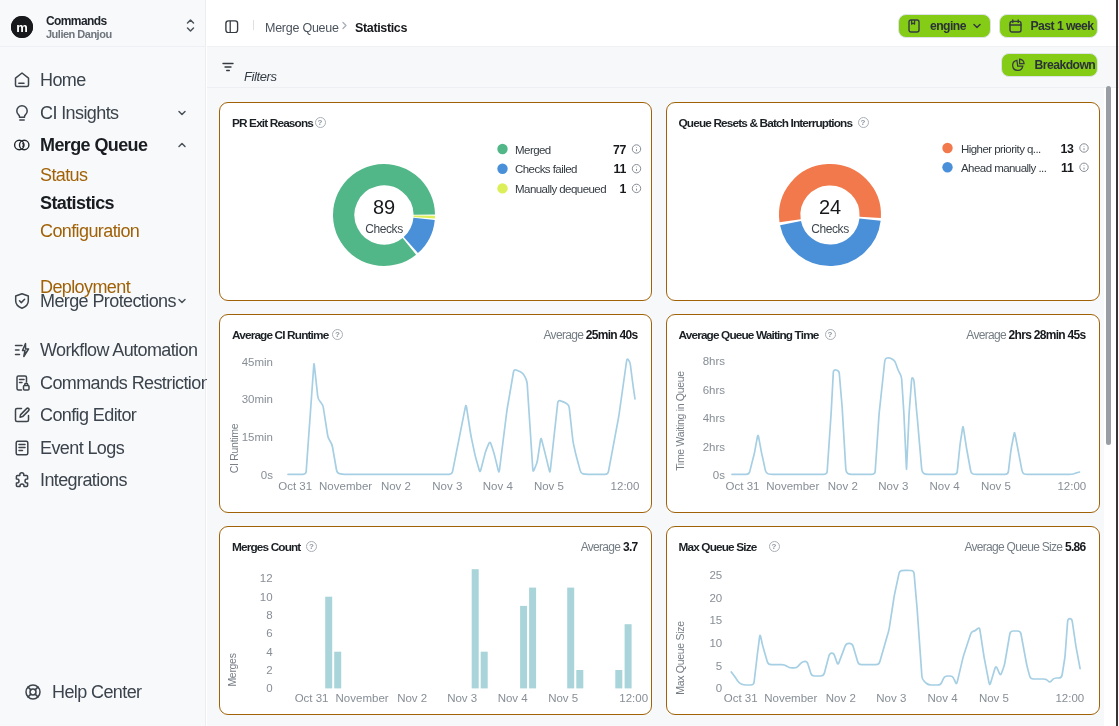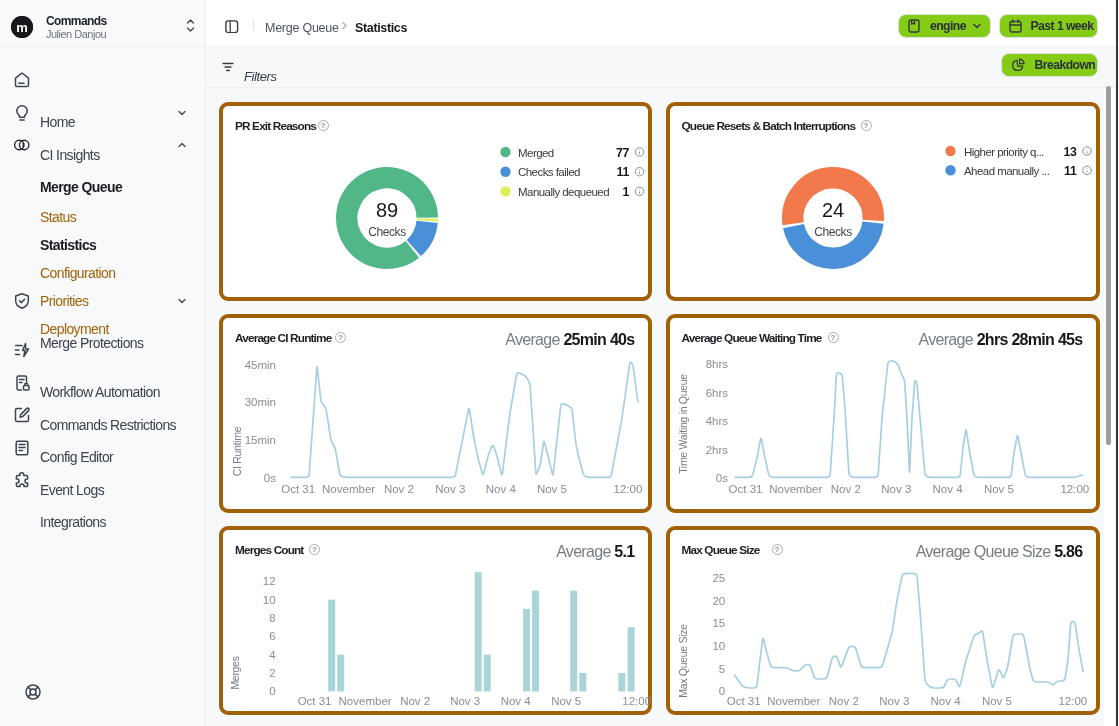--- a/index.html
+++ b/index.html
@@ -4,43 +4,43 @@
 <style>
 * { margin:0; padding:0; box-sizing:border-box; }
 html,body { width:1119px; height:726px; overflow:hidden; font-family:"Liberation Sans", sans-serif; background:#fff; position:relative; }
 .abs { position:absolute; }
 
 
 #sidebar { position:absolute; left:0; top:0; width:206px; height:726px; background:#f8f9fa; border-right:1px solid #ecedf0; }
 #orghead { position:absolute; left:0; top:0; width:206px; height:47px; border-bottom:1px solid #eef0f3; }
 #orglogo { position:absolute; left:11px; top:16px; width:22px; height:22px; border-radius:50%; background:#17191c; color:#fff; }
 .orgname { position:absolute; left:46px; top:13.5px; font-size:12px; font-weight:bold; color:#21262c; letter-spacing:-0.6px;}
-.orguser { position:absolute; left:46px; top:28px; font-size:11px; color:#6e757d; letter-spacing:-0.5px;}
+.orguser { position:absolute; left:46px; top:28px; font-size:11px; color:#6e757d; letter-spacing:-0.5px;font-weight:bold;}
 .navitem { position:absolute; left:0; width:206px; height:30px; }
 .navitem .ico { position:absolute; left:13px; top:50%; margin-top:-9px; width:18px; height:18px; }
-.navitem .lbl { position:absolute; left:40px; top:50%; transform:translateY(-50%); font-size:14px; color:#3b434c; letter-spacing:-0.6px; white-space:nowrap;margin-top:42px;}
+.navitem .lbl { position:absolute; left:40px; top:50%; transform:translateY(-50%); font-size:18px; color:#3b434c; letter-spacing:-0.6px; white-space:nowrap;}
 .navitem .lbl.b { font-weight:bold; color:#191d22; }
 .navitem .chev { position:absolute; right:19px; top:50%; margin-top:-5px; width:10px; height:10px; }
 .sub .lbl { color:#a16207; }
 
 
 #topbar { position:absolute; left:207px; top:0; width:912px; height:47px; background:#fff; border-bottom:1px solid #eff1f3; }
 #filterbar { position:absolute; left:207px; top:47px; width:912px; height:41px; background:#f7f8fa; border-bottom:1px solid #edeff2; }
 #content { position:absolute; left:207px; top:88px; width:897px; height:638px; background:#f6f8fa; }
 #gutter { position:absolute; left:1104px; top:88px; width:15px; height:638px; background:#fff; }
 #edgeline { position:absolute; left:1116px; top:0; width:2px; height:726px; background:#343434; }
 #thumb { position:absolute; left:1106px; top:86px; width:4.5px; height:359px; background:#989ea4; border-radius:3px; }
 
 .btn { position:absolute; background:#84cc16; border:1px solid #dfe3e7; border-radius:8px; display:flex; align-items:center; font-size:12.2px; font-weight:bold; color:#2b3138; letter-spacing:-0.55px; white-space:nowrap;}
 
 
-.card { position:absolute; background:#fff; border:4px solid #a16207; border-radius:9px; }
+.card { position:absolute; background:#fff; border:1px solid #a16207; border-radius:9px; }
 .ctitle { position:absolute; left:12px; top:13px; font-size:11.8px; font-weight:bold; color:#1b2025; letter-spacing:-0.85px; white-space:nowrap;}
 .qmark { position:absolute; top:116px; width:11px; height:11px; border:1.2px solid #a8afb6; border-radius:50%; color:#8e959c; font-size:8px; text-align:center; line-height:10px; font-weight:bold;}
-.cavg { position:absolute; right:13px; top:13px; font-size:16px; color:#757d85; letter-spacing:-0.7px; white-space:nowrap;}
+.cavg { position:absolute; right:13px; top:13px; font-size:12px; color:#757d85; letter-spacing:-0.7px; white-space:nowrap;}
 .cavg b { color:#16191d; }
 svg text { font-family:"Liberation Sans", sans-serif; }
 </style>
 </head>
 <body>
 
 <div id="sidebar">
   <div id="orghead">
     <div id="orglogo">
       <svg width="22" height="22" viewBox="0 0 22 22">
@@ -85,23 +85,20 @@
       </svg>
   </div>
   <div class="navitem sub" style="top:159.5px;">
       <div class="lbl">Status</div>
     </div>
   <div class="navitem sub" style="top:187.5px;">
       <div class="lbl b">Statistics</div>
     </div>
   <div class="navitem sub" style="top:215.5px;">
       <div class="lbl">Configuration</div>
-    </div>
-  <div class="navitem sub" style="top:243.5px;">
-      <div class="lbl">Priorities</div>
     </div>
   <div class="navitem sub" style="top:271.5px;">
       <div class="lbl">Deployment</div>
     </div>
   <div class="navitem" style="top:286px;padding-left:16px;">
     <svg class="ico" viewBox="0 0 18 18" fill="none" stroke="#3d444c" stroke-width="1.5" stroke-linecap="round" stroke-linejoin="round">
         <path d="M9 1.8 L15.3 4 L15.3 9 Q15.3 13.8 9 16.2 Q2.7 13.8 2.7 9 L2.7 4 Z"></path>
         <path d="M6.5 8.8 L8.3 10.6 L11.6 7.3"></path>
       </svg>
     <div class="lbl">Merge Protections</div>
@@ -313,21 +310,21 @@
       <text x="328.9" y="174.5" font-size="11.5" fill="#878e96" text-anchor="middle">Nov 5</text>
       <text x="404.8" y="174.5" font-size="11.5" fill="#878e96" text-anchor="middle">12:00</text>
       <text x="16.5" y="106" font-size="10.5" letter-spacing="-0.3" fill="#757c84" text-anchor="middle" transform="rotate(-90 16.5 106)">Time Waiting in Queue</text>
     </g>
     <path d="M 65.0 159.3 L 79.0 159.3 Q 82.0 159.3 82.8 156.4 L 86.2 142.9 Q 87.0 140.0 87.6 137.1 L 90.4 121.9 Q 91.0 119.0 91.6 121.9 L 94.4 137.1 Q 95.0 140.0 95.7 142.9 L 98.3 155.1 Q 99.0 158.0 101.0 158.7 L 101.0 158.7 Q 103.0 159.3 106.0 159.3 L 157.0 159.3 Q 160.0 159.3 160.2 156.3 L 163.8 103.0 Q 164.0 100.0 164.2 97.0 L 166.3 57.5 Q 166.5 54.5 169.2 55.0 L 169.2 55.0 Q 172.0 55.5 172.3 58.5 L 174.7 87.0 Q 175.0 90.0 175.2 93.0 L 178.8 154.0 Q 179.0 157.0 180.5 158.2 L 180.5 158.2 Q 182.0 159.3 185.0 159.3 L 205.0 159.3 Q 208.0 159.3 208.2 156.3 L 211.8 103.0 Q 212.0 100.0 212.3 97.0 L 217.7 46.5 Q 218.0 43.5 220.0 43.0 L 220.0 43.0 Q 222.0 42.5 223.5 43.2 L 223.5 43.2 Q 225.0 44.0 226.5 45.0 L 226.5 45.0 Q 228.0 46.0 228.9 48.8 L 230.1 52.2 Q 231.0 55.0 232.4 57.6 L 233.1 58.9 Q 234.5 61.5 234.7 64.5 L 236.8 97.0 Q 237.0 100.0 237.1 103.0 L 239.4 153.0 Q 239.5 156.0 239.6 153.0 L 241.9 103.0 Q 242.0 100.0 242.2 97.0 L 244.6 65.0 Q 244.8 62.0 245.8 63.0 L 245.8 63.0 Q 246.8 64.0 247.1 67.0 L 249.7 97.0 Q 250.0 100.0 250.3 103.0 L 254.7 154.0 Q 255.0 157.0 256.5 158.2 L 256.5 158.2 Q 258.0 159.3 261.0 159.3 L 287.0 159.3 Q 290.0 159.3 290.3 156.3 L 292.7 133.0 Q 293.0 130.0 293.4 127.0 L 295.6 113.0 Q 296.0 110.0 296.4 113.0 L 298.6 127.0 Q 299.0 130.0 299.5 133.0 L 303.5 155.0 Q 304.0 158.0 305.5 158.7 L 305.5 158.7 Q 307.0 159.3 310.0 159.3 L 338.0 159.3 Q 341.0 159.3 341.4 156.3 L 343.6 138.0 Q 344.0 135.0 344.5 132.0 L 347.0 119.0 Q 347.5 116.0 348.0 119.0 L 350.5 132.0 Q 351.0 135.0 351.6 137.9 L 354.9 155.1 Q 355.5 158.0 356.8 158.7 L 356.8 158.7 Q 358.0 159.3 361.0 159.3 L 402.0 159.3 Q 405.0 159.3 407.0 158.7 L 407.0 158.7 Q 409.0 158.0 410.8 157.5 L 412.5 157.0" fill="none" stroke="#a6cfe4" stroke-width="1.7" stroke-linecap="round"></path>
   </svg>
 </div>
 <div class="card" id="c5" style="left:219px; top:526px; width:432.5px; height:189px;">
   <div class="ctitle">Merges Count</div>
   <div class="qmark" style="left:86px; top:13.5px;">?</div>
-  <div class="cavg">Average <b>5.1</b></div>
+  <div class="cavg">Average <b>3.7</b></div>
   <svg class="abs" style="left:0; top:0;" width="432" height="188" viewBox="0 0 432 188">
     <g>
       <text x="52.6" y="55.4" font-size="11.5" fill="#878e96" text-anchor="end">12</text>
       <text x="52.6" y="73.7" font-size="11.5" fill="#878e96" text-anchor="end">10</text>
       <text x="52.6" y="92" font-size="11.5" fill="#878e96" text-anchor="end">8</text>
       <text x="52.6" y="110.4" font-size="11.5" fill="#878e96" text-anchor="end">6</text>
       <text x="52.6" y="128.7" font-size="11.5" fill="#878e96" text-anchor="end">4</text>
       <text x="52.6" y="147" font-size="11.5" fill="#878e96" text-anchor="end">2</text>
       <text x="52.6" y="165.4" font-size="11.5" fill="#878e96" text-anchor="end">0</text>
       <text x="91.6" y="175.4" font-size="11.5" fill="#878e96" text-anchor="middle">Oct 31</text>

